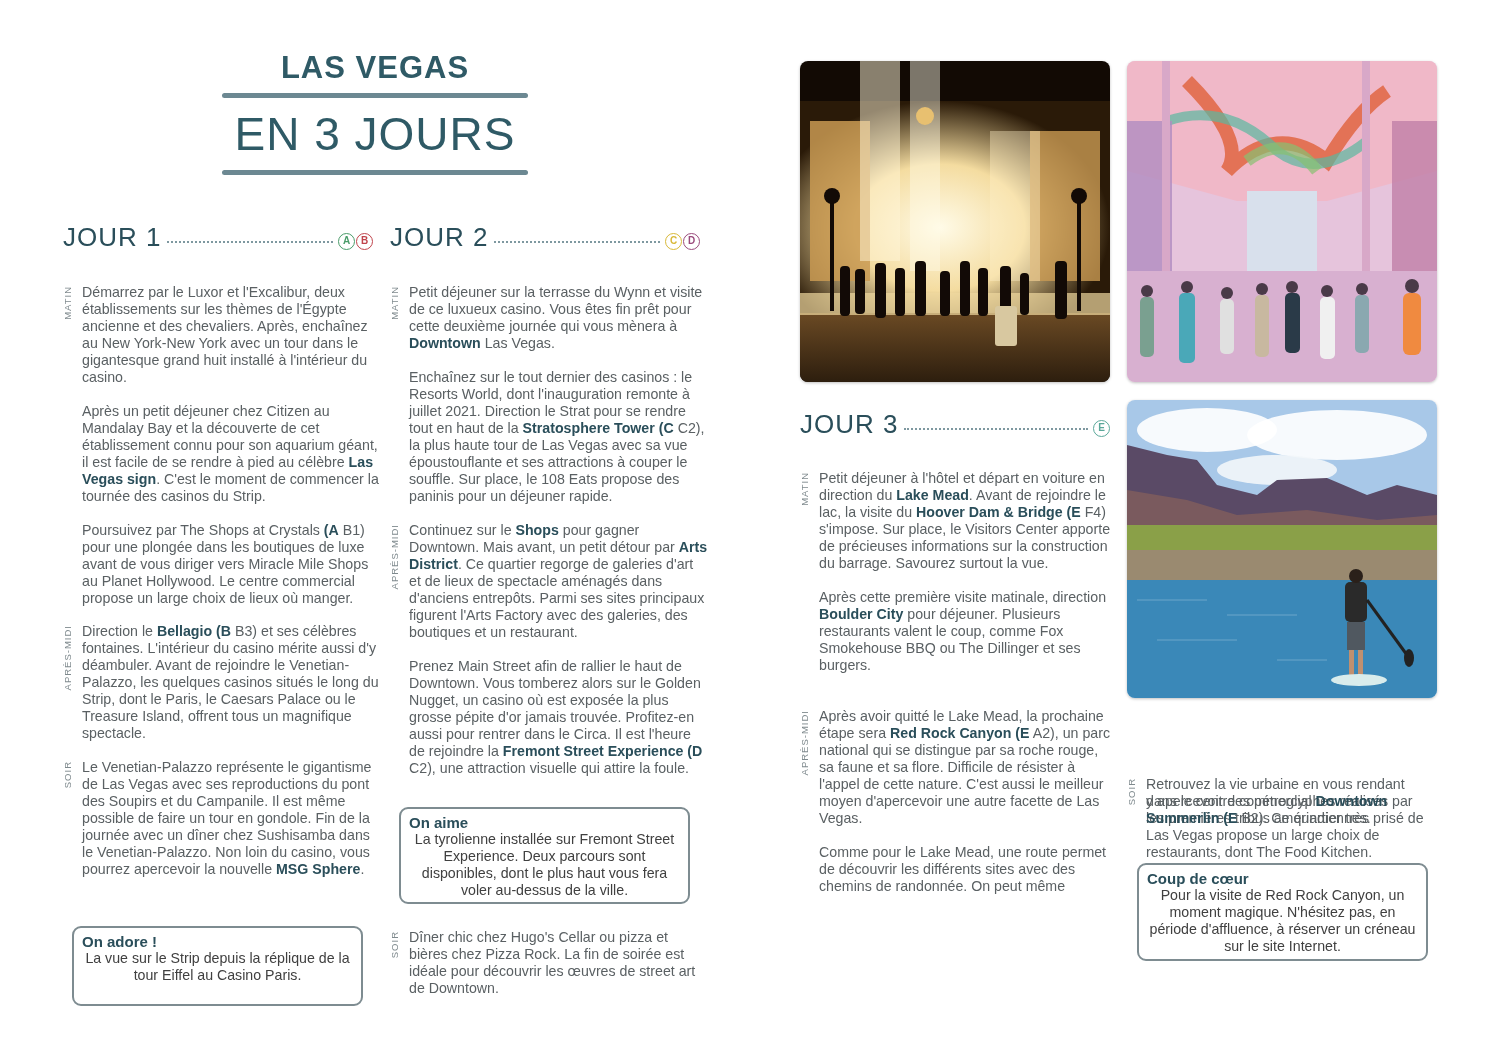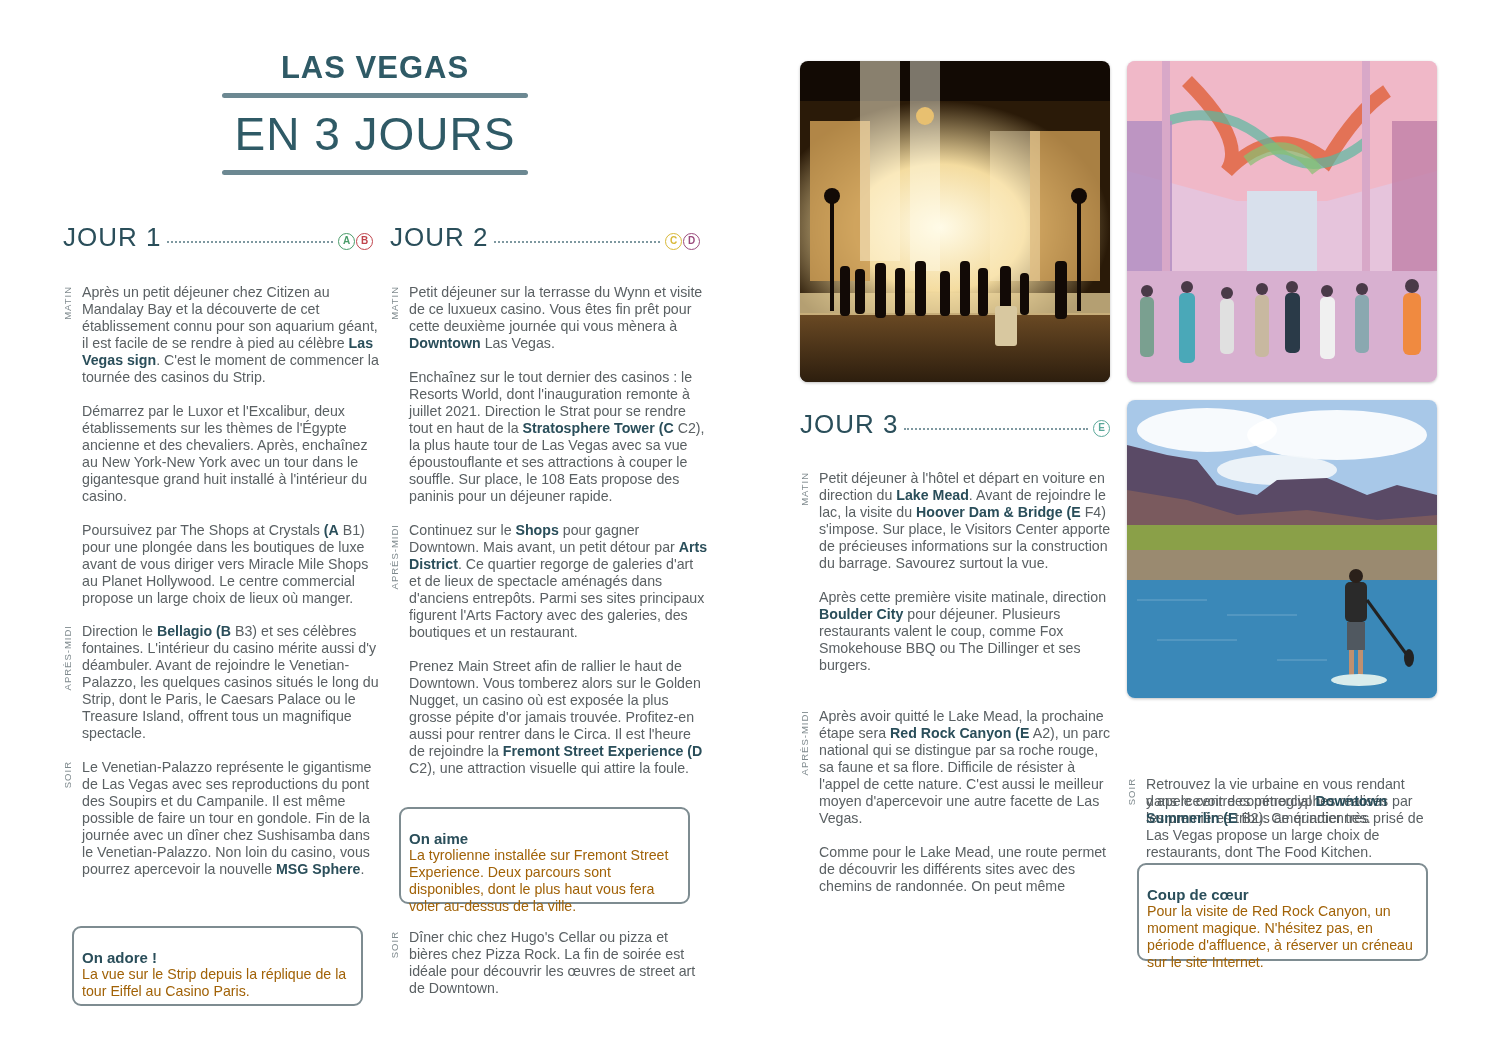--- a/index.html
+++ b/index.html
@@ -16,23 +16,23 @@
   .day-dots { flex: 1; border-bottom: 2px dotted #7e98a0; margin: 0 5px 0 6px; transform: translateY(-3px); }
   .badges { display: flex; gap: 1px; transform: translateY(-2px); }
   .badge { width: 17px; height: 17px; border-radius: 50%; border: 1.5px solid; font-size: 10px; font-weight: 700; display: flex; align-items: center; justify-content: center; line-height: 1; }
 
   .section { position: absolute; }
   .side-label { position: absolute; left: -20px; top: 2px; width: 14px; writing-mode: vertical-rl; transform: rotate(180deg); font-size: 9.5px; letter-spacing: 1px; color: #7f8a8e; white-space: nowrap; }
   .para { font-size: 14.2px; line-height: 17px; color: #5a6063; }
   .para b { color: #2a4e5a; font-weight: 700; }
   .para + .para { margin-top: 17px; }
 
-  .tip-box { position: absolute; border: 2px solid #7e8c91; border-radius: 9px; padding: 21px 8px 7px 8px; }
+  .tip-box { position: absolute; border: 2px solid #7e8c91; border-radius: 9px; padding: 5px 8px 7px 8px; }
   .tip-title { font-size: 15px; font-weight: 700; color: #2a4e5a; line-height: 17px; }
-  .tip-text { font-size: 14.2px; line-height: 17px; color: #a16207; }
+  .tip-text { font-size: 14.2px; line-height: 17px; color: #404040; text-align: center; }
 
   .photo { position: absolute; border-radius: 8px; overflow: hidden; box-shadow: 0 1px 3px rgba(0,0,0,0.25); }
   .photo svg { display: block; width: 100%; height: 100%; }
 </style>
 </head>
 <body>
 
 <div class="title-block">
   <div class="title-top">LAS VEGAS</div>
   <div class="title-rule"></div>
@@ -44,22 +44,22 @@
   <span class="day-title">JOUR 1</span>
   <span class="day-dots"></span>
   <span class="badges">
     <span class="badge" style="color: rgb(74, 156, 106); border-color: rgb(74, 156, 106);">A</span>
     <span class="badge" style="color: rgb(192, 68, 76); border-color: rgb(192, 68, 76);">B</span>
   </span>
 </div>
 
 <div class="section" style="left:82px; top:284px; width:300px;">
   <span class="side-label">MATIN</span>
+  <p class="para">Démarrez par le Luxor et l'Excalibur, deux établissements sur les thèmes de l'Égypte ancienne et des chevaliers. Après, enchaînez au New York-New York avec un tour dans le gigantesque grand huit installé à l'intérieur du casino.</p>
   <p class="para">Après un petit déjeuner chez Citizen au Mandalay Bay et la découverte de cet établissement connu pour son aquarium géant, il est facile de se rendre à pied au célèbre <b>Las Vegas sign</b>. C'est le moment de commencer la tournée des casinos du Strip.</p>
-  <p class="para">Démarrez par le Luxor et l'Excalibur, deux établissements sur les thèmes de l'Égypte ancienne et des chevaliers. Après, enchaînez au New York-New York avec un tour dans le gigantesque grand huit installé à l'intérieur du casino.</p>
   <p class="para">Poursuivez par The Shops at Crystals <b>(A</b> B1) pour une plongée dans les boutiques de luxe avant de vous diriger vers Miracle Mile Shops au Planet Hollywood. Le centre commercial propose un large choix de lieux où manger.</p>
 </div>
 <div class="section" style="left:82px; top:623px; width:300px;">
   <span class="side-label">APRÈS-MIDI</span>
   <p class="para">Direction le <b>Bellagio (B</b> B3) et ses célèbres fontaines. L'intérieur du casino mérite aussi d'y déambuler. Avant de rejoindre le Venetian-Palazzo, les quelques casinos situés le long du Strip, dont le Paris, le Caesars Palace ou le Treasure Island, offrent tous un magnifique spectacle.</p>
 </div>
 <div class="section" style="left:82px; top:759px; width:300px;">
   <span class="side-label">SOIR</span>
   <p class="para">Le Venetian-Palazzo représente le gigantisme de Las Vegas avec ses reproductions du pont des Soupirs et du Campanile. Il est même possible de faire un tour en gondole. Fin de la journée avec un dîner chez Sushisamba dans le Venetian-Palazzo. Non loin du casino, vous pourrez apercevoir la nouvelle <b>MSG Sphere</b>.</p>
 </div>

